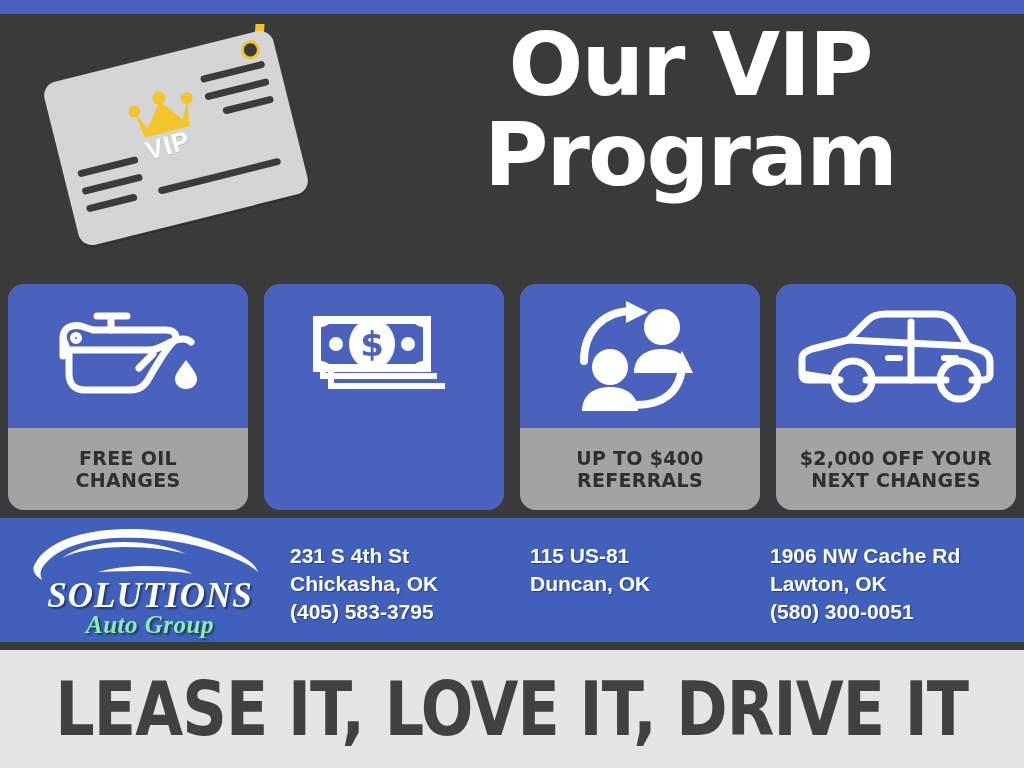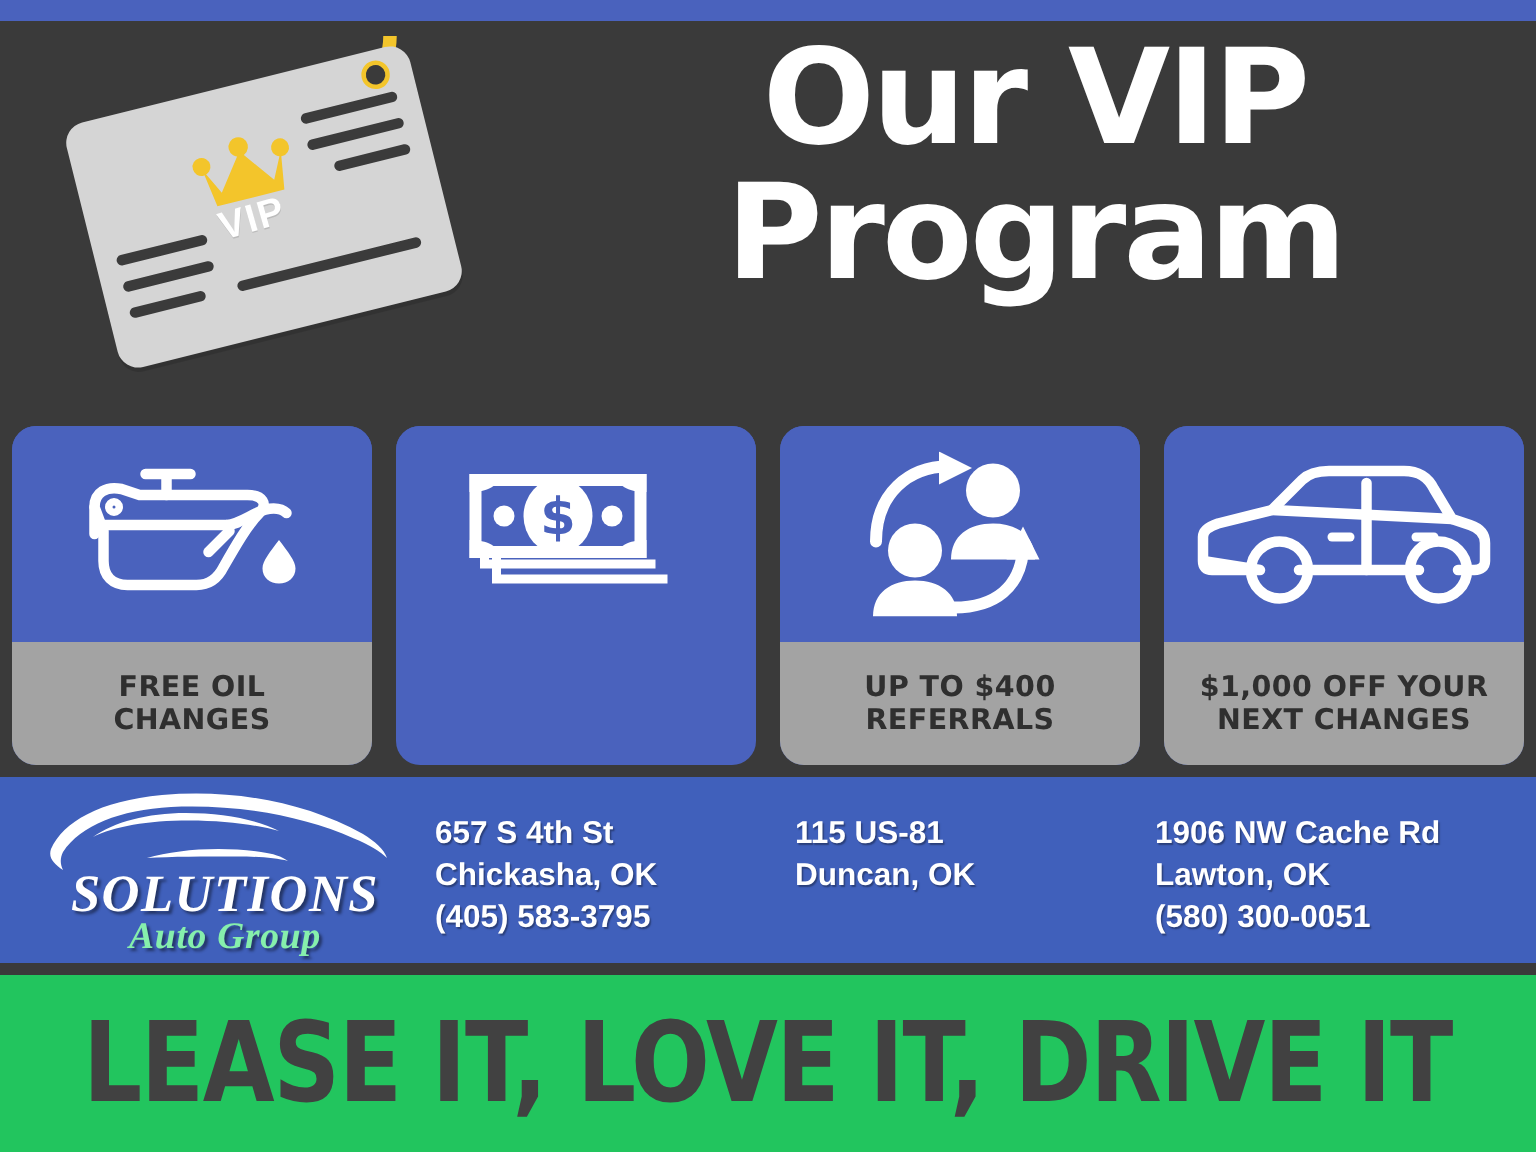--- a/index.html
+++ b/index.html
@@ -74,21 +74,21 @@
     font-family:"Liberation Serif",serif;font-weight:bold;font-style:italic;
     font-size:25px;letter-spacing:.5px;line-height:1;
     text-shadow:2px 2px 2px rgba(0,0,0,.45);}
 
   .locations{position:absolute;left:290px;top:24px;width:720px;display:flex;}
   .loc{width:240px;color:#ffffff;font-weight:bold;font-size:21px;line-height:1.33;
     font-family:"Liberation Sans",sans-serif;text-shadow:1px 1px 1px rgba(0,0,0,.35);}
   .loc span{display:block;white-space:nowrap;}
 
   
-  .tagline-band{position:absolute;left:0;top:650px;width:1024px;height:118px;background:#22c55e;
+  .tagline-band{position:absolute;left:0;top:650px;width:1024px;height:118px;background:#e5e5e5;
     display:flex;align-items:center;justify-content:center;}
   .tagline{color:#414141;font-weight:bold;font-size:74px;line-height:1;
     letter-spacing:-1px;
     font-family:"DejaVu Sans Condensed","Liberation Sans Narrow","Liberation Sans",sans-serif;
     transform:scaleX(.93);transform-origin:center;white-space:nowrap;}
 </style>
 </head>
 <body>
 
 <div class="poster">
@@ -220,21 +220,21 @@
             <path d="M115 40 L115 74"></path>
             <circle cx="57" cy="74" r="19"></circle>
             <circle cx="163" cy="74" r="19"></circle>
             <path d="M92 52 L104 52" stroke-width="6"></path>
             <path d="M148 52 L160 52" stroke-width="6"></path>
           </g>
         </svg>
       </div>
       <div class="card-label">
         <div>
-          <span>$1,000 OFF YOUR</span><br>
+          <span>$2,000 OFF YOUR</span><br>
           <span>NEXT CHANGES</span>
         </div>
       </div>
     </div>
   </div>
 
   <div class="contact-bar">
 
     <div class="logo">
       <svg class="logo-swoosh" viewBox="0 0 228 62">
@@ -247,21 +247,21 @@
           <path d="M66 46 C86 40, 116 38, 142 42 C150 43, 156 45, 160 48
                    C152 46, 140 45, 126 45 C104 45, 82 45, 66 46 Z"></path>
         </g>
       </svg>
       <div class="logo-name">SOLUTIONS</div>
       <div class="logo-sub">Auto Group</div>
     </div>
 
     <div class="locations">
       <div class="loc">
-        <span>657 S 4th St</span>
+        <span>231 S 4th St</span>
         <span>Chickasha, OK</span>
         <span>(405) 583-3795</span>
       </div>
       <div class="loc">
         <span>115 US-81</span>
         <span>Duncan, OK</span>
       </div>
       <div class="loc">
         <span>1906 NW Cache Rd</span>
         <span>Lawton, OK</span>

